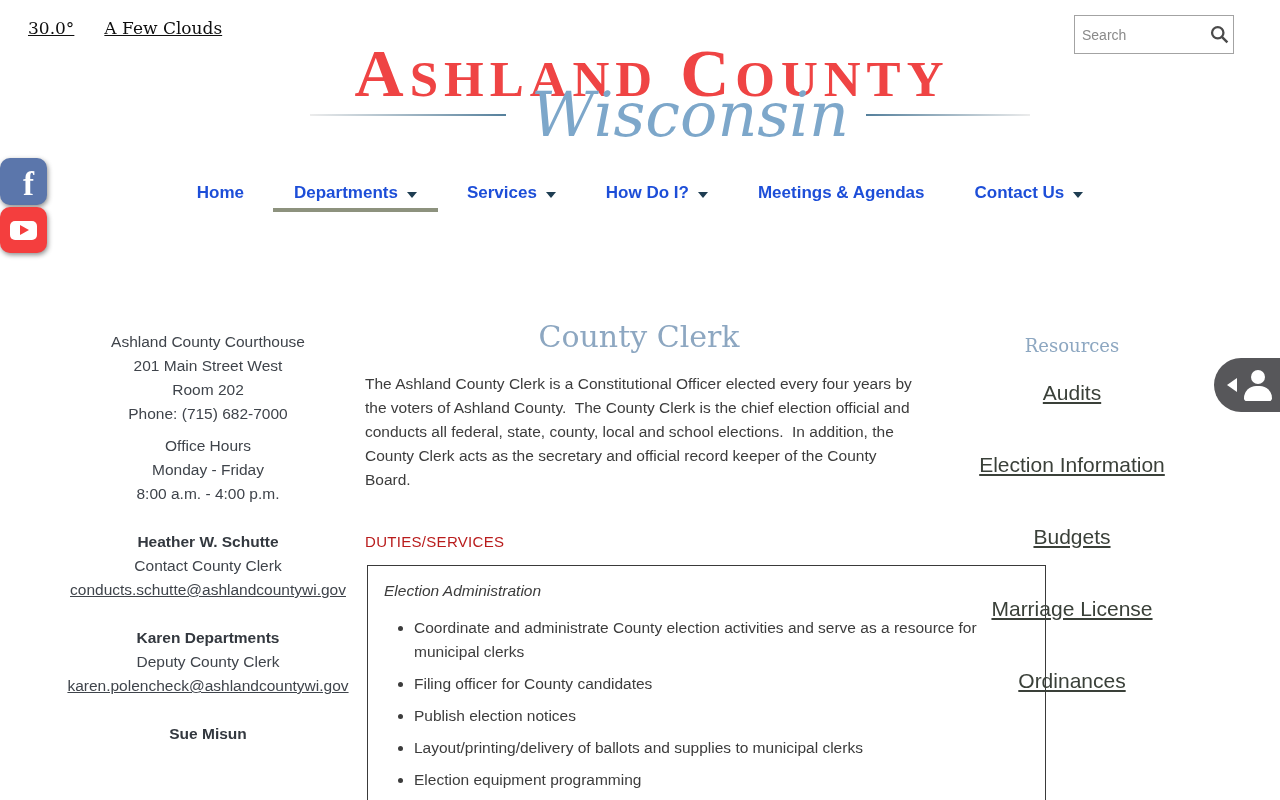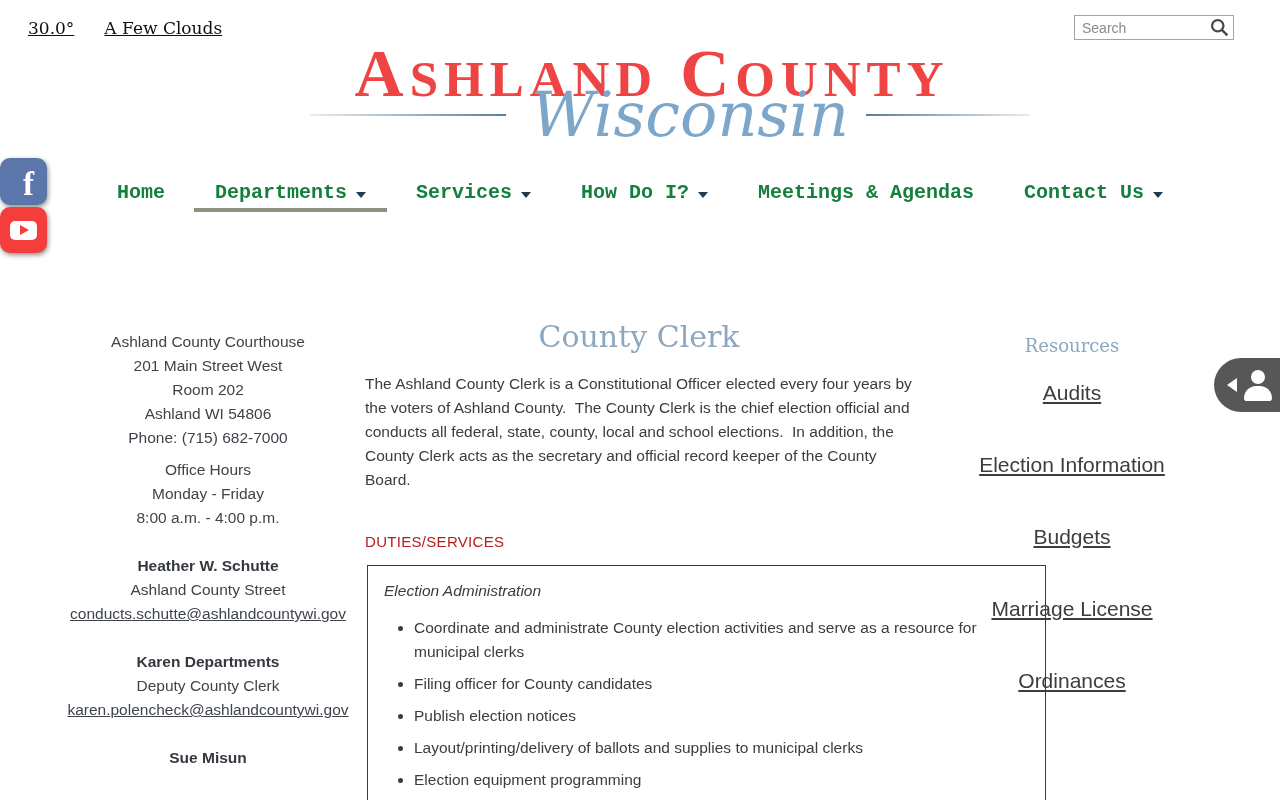--- a/index.html
+++ b/index.html
@@ -3,43 +3,43 @@
 <meta charset="utf-8">
 <style>
   html,body{margin:0;padding:0;background:#fff;}
   .page{position:relative;width:1280px;height:800px;background:#fff;overflow:hidden;
         font-family:"Liberation Sans",sans-serif;}
 
   
   .weather{position:absolute;top:18px;left:28px;font-family:"DejaVu Serif",serif;
            font-size:17px;color:#0e0e0e;display:flex;gap:30px;}
   .weather span{text-decoration:underline;cursor:pointer;}
-  .search-wrap{position:absolute;top:15px;left:1074px;width:160px;height:25px;
+  .search-wrap{position:absolute;top:15px;left:1074px;width:160px;height:39px;
                border:1px solid #a3a3a3;display:flex;align-items:center;box-sizing:border-box;background:#fff;}
   .search-wrap input{flex:1;border:none;outline:none;font-size:14px;color:#444;padding:0 4px 0 7px;
                      font-family:"Liberation Sans",sans-serif;min-width:0;background:transparent;}
   .search-wrap input::placeholder{color:#8a8a8a;}
   .search-btn{width:24px;height:23px;border:none;background:transparent;padding:0;cursor:pointer;display:flex;align-items:center;}
 
   
   .logo{position:absolute;top:34px;left:0;width:100%;text-align:center;cursor:pointer;}
   .logo-text{font-family:"Liberation Serif",serif;font-weight:600;color:#ef4444;letter-spacing:6px;white-space:nowrap;padding-left:24px;}
   .logo-big{font-size:68px;}
   .logo-small{font-size:51px;}
   .logo-gap{display:inline-block;width:22px;}
   .logo-script{position:absolute;top:78px;left:690px;transform:translateX(-50%);
                font-family:"DejaVu Serif",serif;font-style:italic;font-size:62px;color:#7da7ca;z-index:2;white-space:nowrap;}
   .logo-line{position:absolute;top:114px;height:2px;}
   .logo-line.left{left:310px;width:196px;background:linear-gradient(to right,#ececec,#55809c);}
   .logo-line.right{left:866px;width:164px;background:linear-gradient(to left,#ececec,#55809c);}
 
   
   .nav{position:absolute;top:182px;left:0;width:100%;display:flex;justify-content:center;}
-  .nav-item{position:relative;padding:0 25px;font-family:Liberation Mono, monospace;font-weight:600;
-            font-size:20px;color:#15803d;line-height:22px;cursor:pointer;white-space:nowrap;}
+  .nav-item{position:relative;padding:0 25px;font-family:Liberation Sans, sans-serif;font-weight:600;
+            font-size:17px;color:#1d4ed8;line-height:22px;cursor:pointer;white-space:nowrap;}
   .caret{display:inline-block;width:0;height:0;border-left:5px solid transparent;
          border-right:5px solid transparent;border-top:6px solid #1e3d52;margin-left:9px;}
   .nav-item.active::after{content:"";position:absolute;left:4px;right:4px;bottom:-8px;height:4px;background:#8d927e;}
 
   
   .social{position:absolute;left:0;top:158px;z-index:8;}
   .tile{width:47px;border-radius:10px;box-shadow:1px 2px 5px rgba(0,0,0,.45);cursor:pointer;}
   .fb{height:47px;background:#5b76ab;display:flex;align-items:center;justify-content:center;}
   .fb-f{color:#fff;font-weight:bold;font-size:33px;font-family:"Liberation Serif",serif;margin-left:10px;margin-top:6px;}
   .yt{height:46px;background:#f43e3e;margin-top:2px;display:flex;align-items:center;justify-content:center;}
@@ -126,31 +126,30 @@
     <div class="nav-item"><span>How Do I?</span><span class="caret"></span></div>
     <div class="nav-item"><span>Meetings &amp; Agendas</span></div>
     <div class="nav-item"><span>Contact Us</span><span class="caret"></span></div>
   </nav>
 
   <div class="left-col">
     <div class="addr-block">
       <div>Ashland County Courthouse</div>
       <div>201 Main Street West</div>
       <div>Room 202</div>
-      <div>Ashland WI 54806</div>
       <div>Phone: (715) 682-7000</div>
     </div>
     <div class="hours-block">
       <div>Office Hours</div>
       <div>Monday - Friday</div>
       <div>8:00 a.m. - 4:00 p.m.</div>
     </div>
     <div class="staff-block">
       <div class="staff-name">Heather W. Schutte</div>
-      <div>Ashland County Street</div>
+      <div>Contact County Clerk</div>
       <span class="email-link">conducts.schutte@ashlandcountywi.gov</span>
     </div>
     <div class="staff-block">
       <div class="staff-name">Karen Departments</div>
       <div>Deputy County Clerk</div>
       <span class="email-link">karen.polencheck@ashlandcountywi.gov</span>
     </div>
     <div class="staff-block">
       <div class="staff-name">Sue Misun</div>
     </div>

